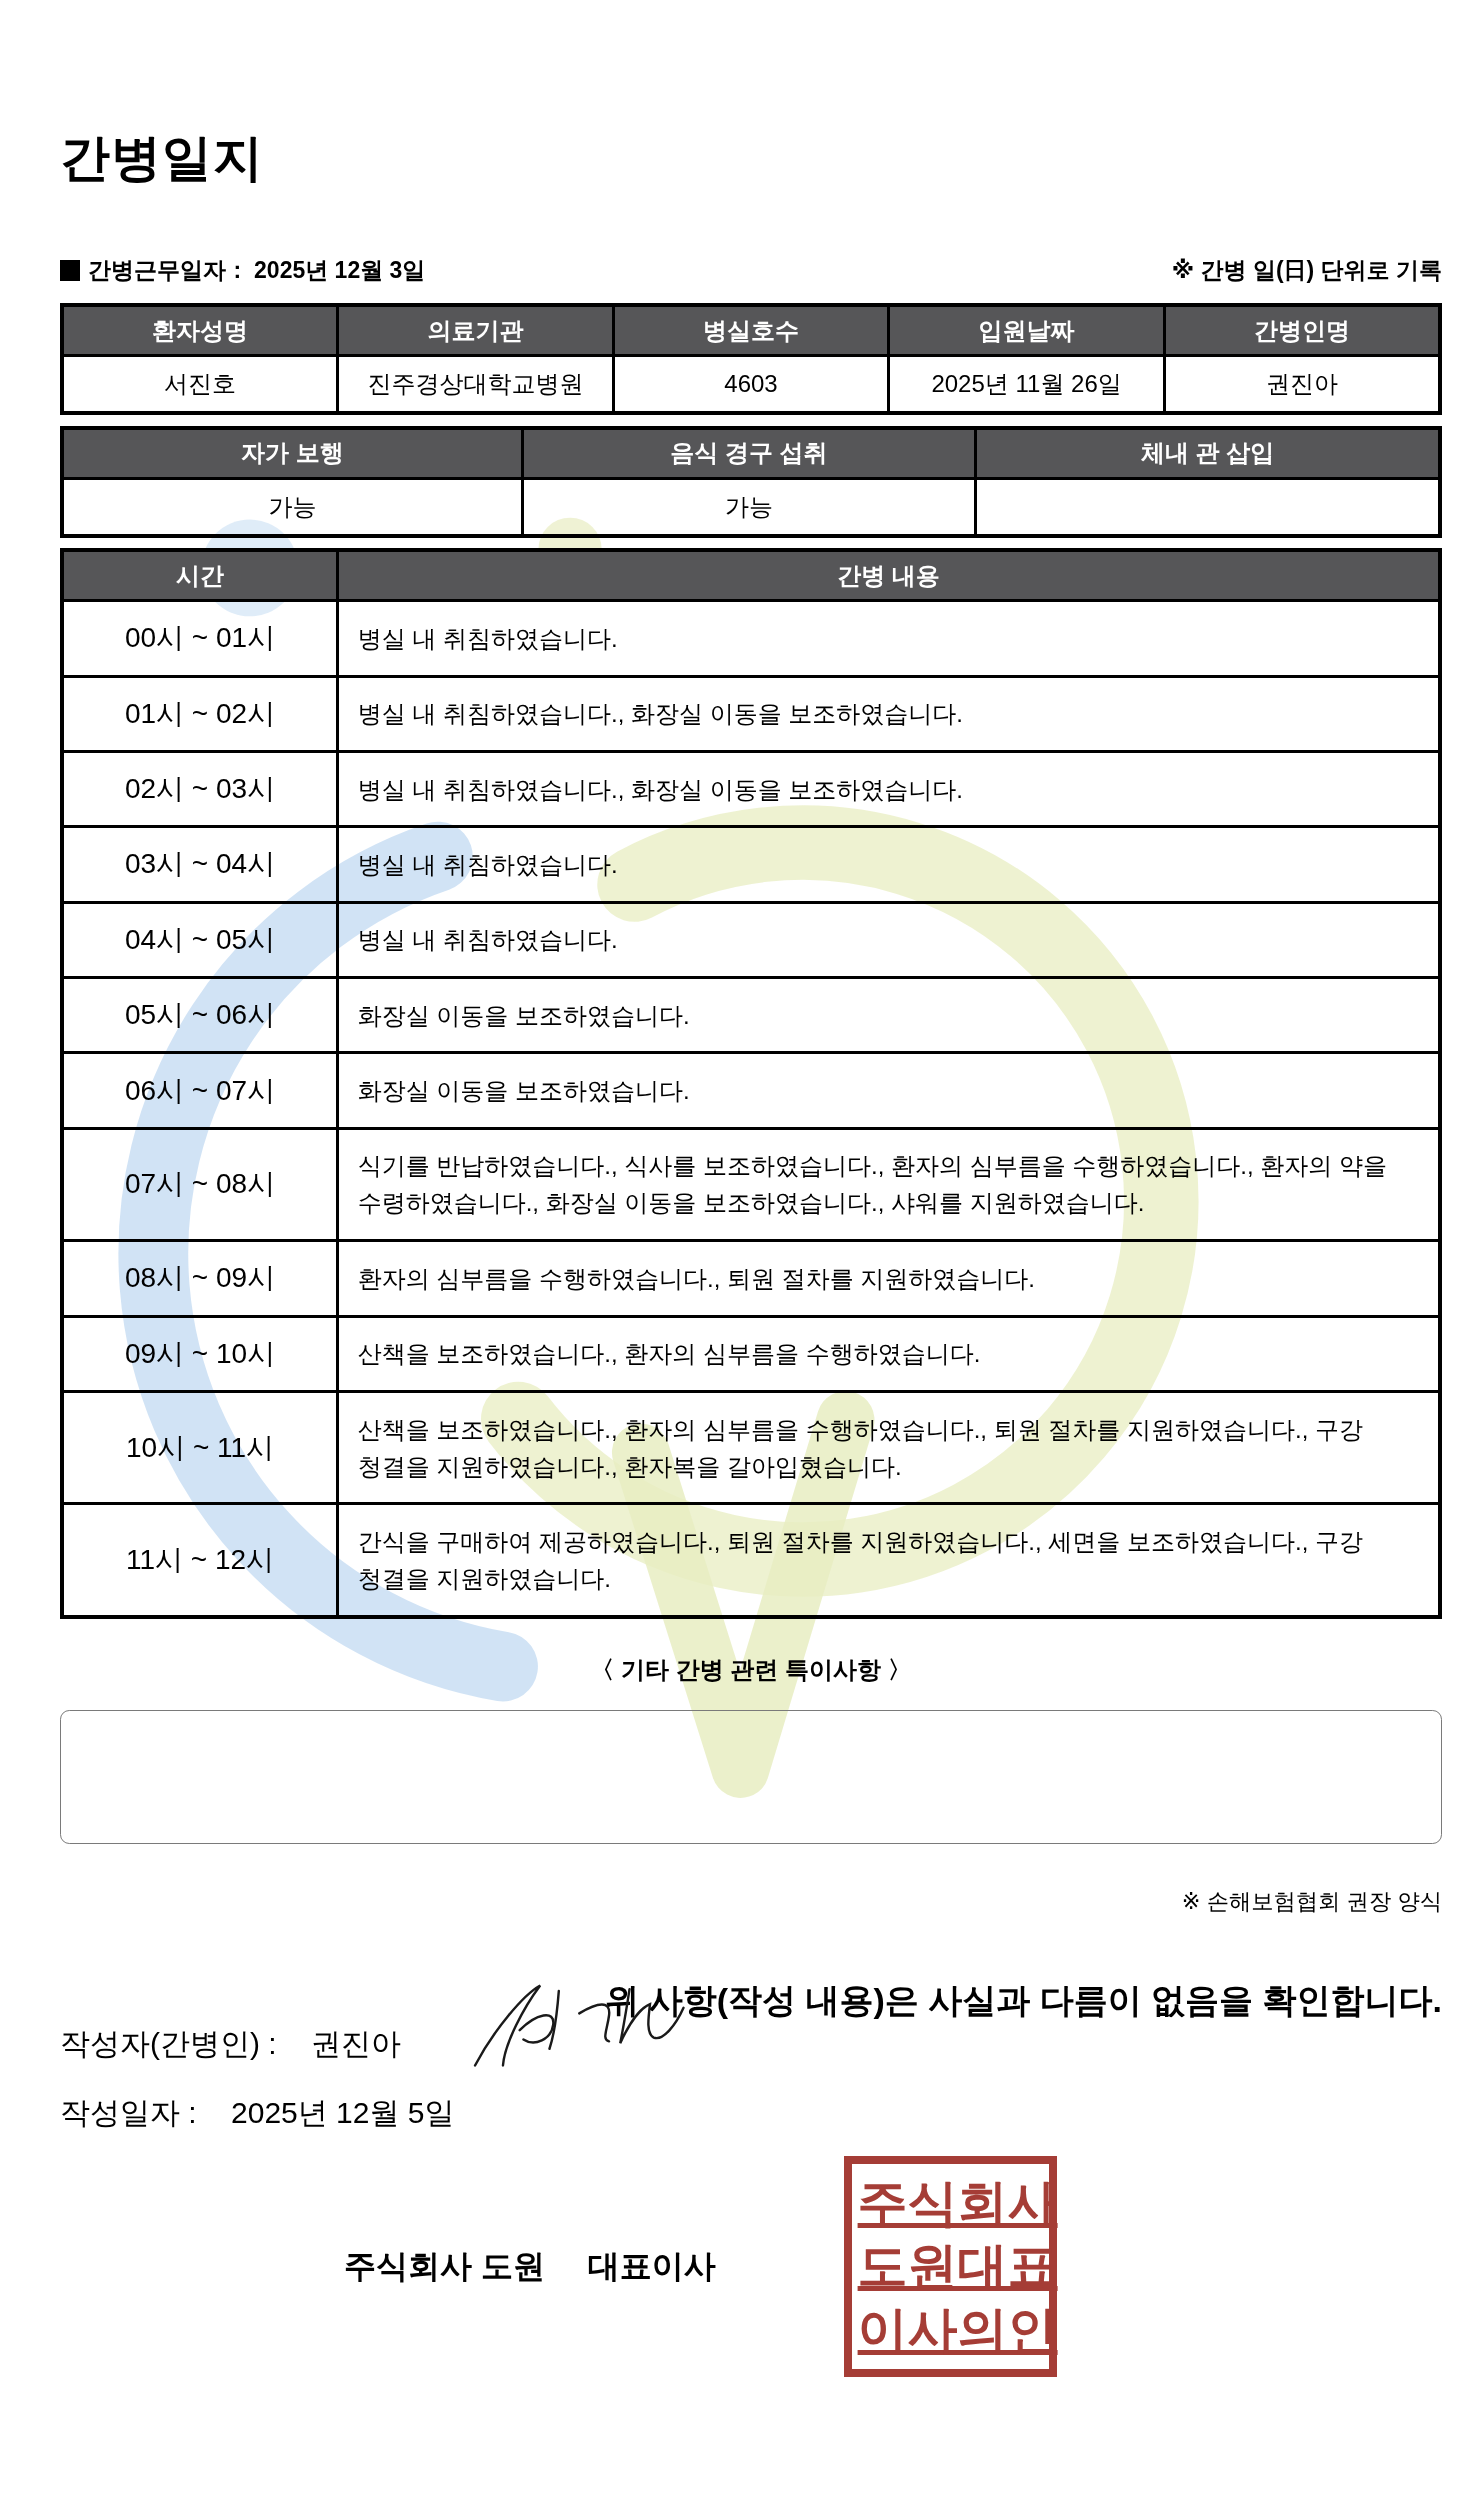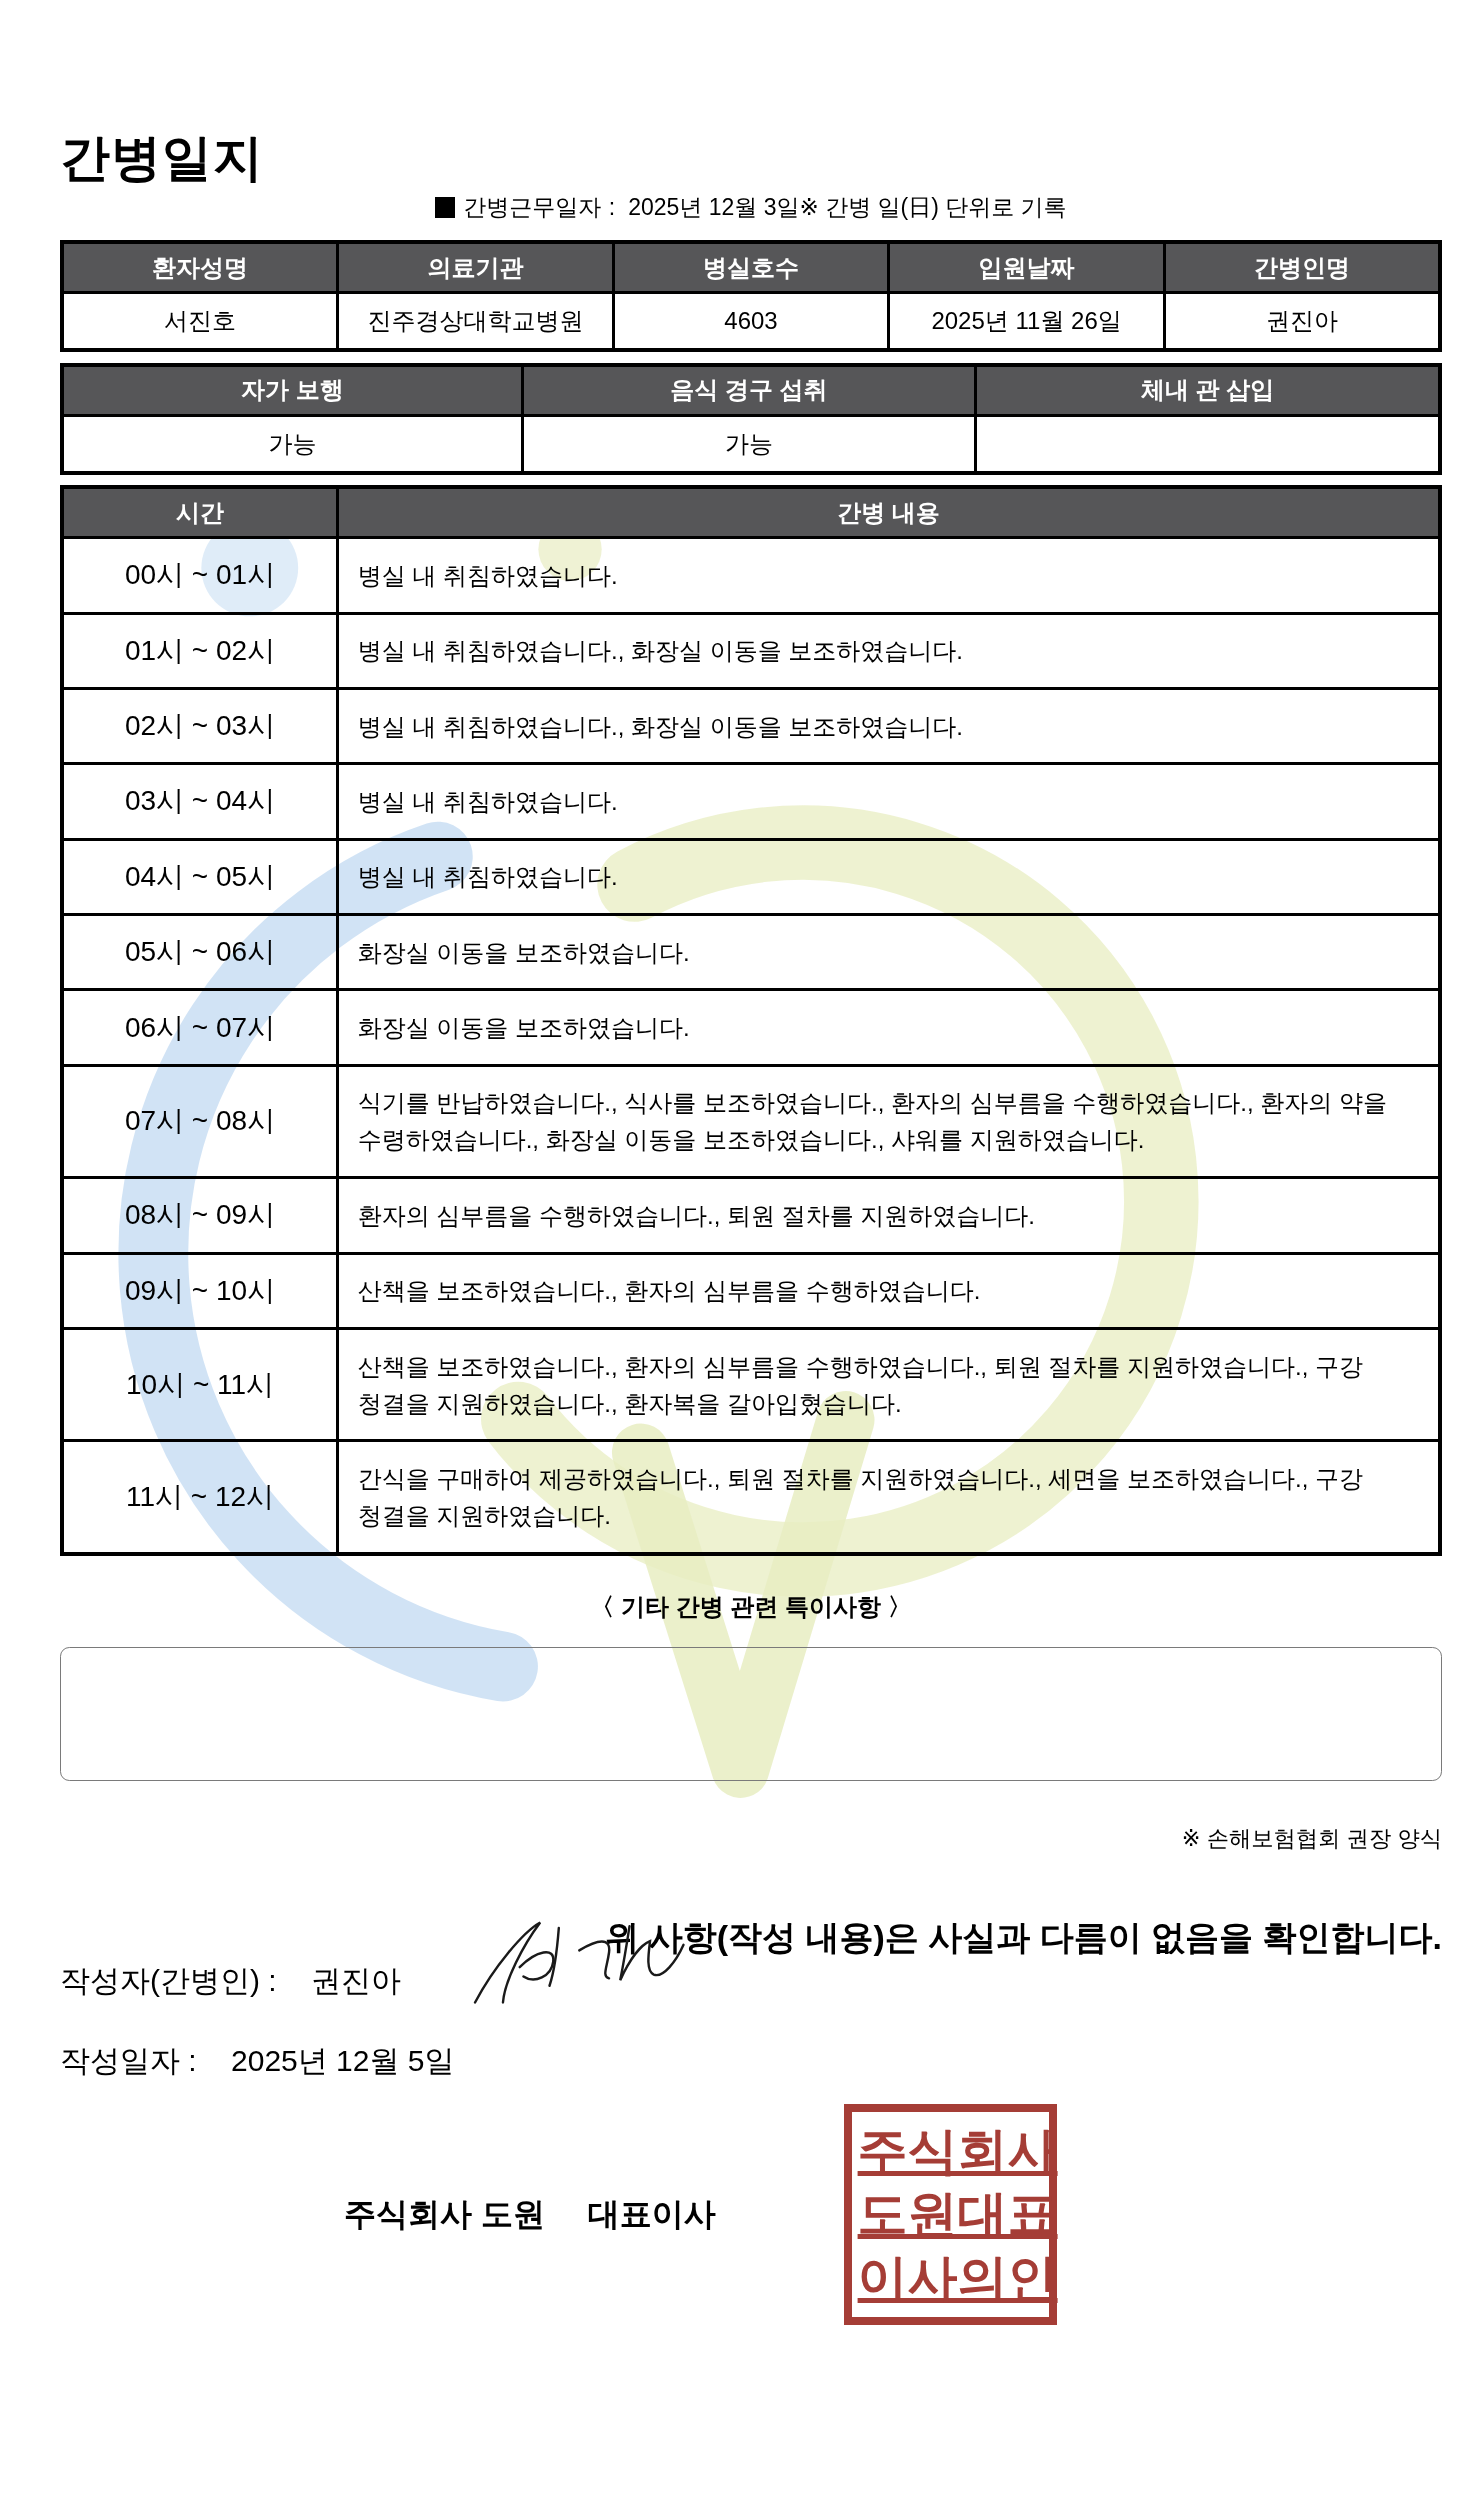--- a/index.html
+++ b/index.html
@@ -21,22 +21,22 @@
   }
   .watermark{position:absolute;top:0;left:0;z-index:0;}
   .content{position:relative;z-index:1;padding:0 37px 0 60px;box-sizing:border-box;}
 
   .page-title{
     font-size:50px;font-weight:bold;
     margin:0;padding-top:125px;letter-spacing:0.9px;
   }
 
   .meta-row{
-    display:flex;justify-content:center;align-items:flex-end;
-    font-size:23px;
+    display:flex;justify-content:space-between;align-items:flex-end;
+    margin-top:63px;font-size:23px;font-weight:bold;
   }
   .meta-left{display:flex;align-items:center;}
   .bullet-square{width:19.6px;height:21.4px;background:#000;display:inline-block;margin-right:8.4px;}
   .meta-sep{margin:0 13px 0 7.4px;}
 
   table{width:100%;border-collapse:collapse;table-layout:fixed;margin-top:10.2px;background:transparent;border:4.7px solid var(--border-c);}
   table.first{margin-top:17px;}
   th{
     background:var(--header-bg);color:#fff;font-weight:bold;font-size:24px;
     height:47px;border:3.7px solid var(--border-c);text-align:center;padding:0;
@@ -55,21 +55,21 @@
   .notes-box{
     margin-top:24px;height:132px;border:1.9px solid #7a7a7a;border-radius:9.3px;
     background:transparent;
   }
   .form-note{ text-align:right;font-size:22.3px;margin-top:43px;}
   .confirmation{text-align:right;font-weight:bold;font-size:34px;margin-top:61px;}
 
   .writer-row{font-size:30px;position:relative;}
   .writer-row .name{margin-left:26px;}
   .signature{position:absolute;left:402px;top:-48px;}
-  .date-row{margin-top:39px;font-size:30px;}
+  .date-row{margin-top:28px;font-size:30px;}
   .date-row .val{margin-left:26px;}
 
   .bottom-section{position:relative;height:307px;margin-top:18.6px;}
   .company-line{position:absolute;left:284px;top:93px;font-size:32px;font-weight:bold;}
   .company-line .role{margin-left:34px;}
   .seal{
     position:absolute;left:784px;top:3.7px;
     width:186px;height:190px;
     border:8.4px solid var(--seal-c);
     color:var(--seal-c);

